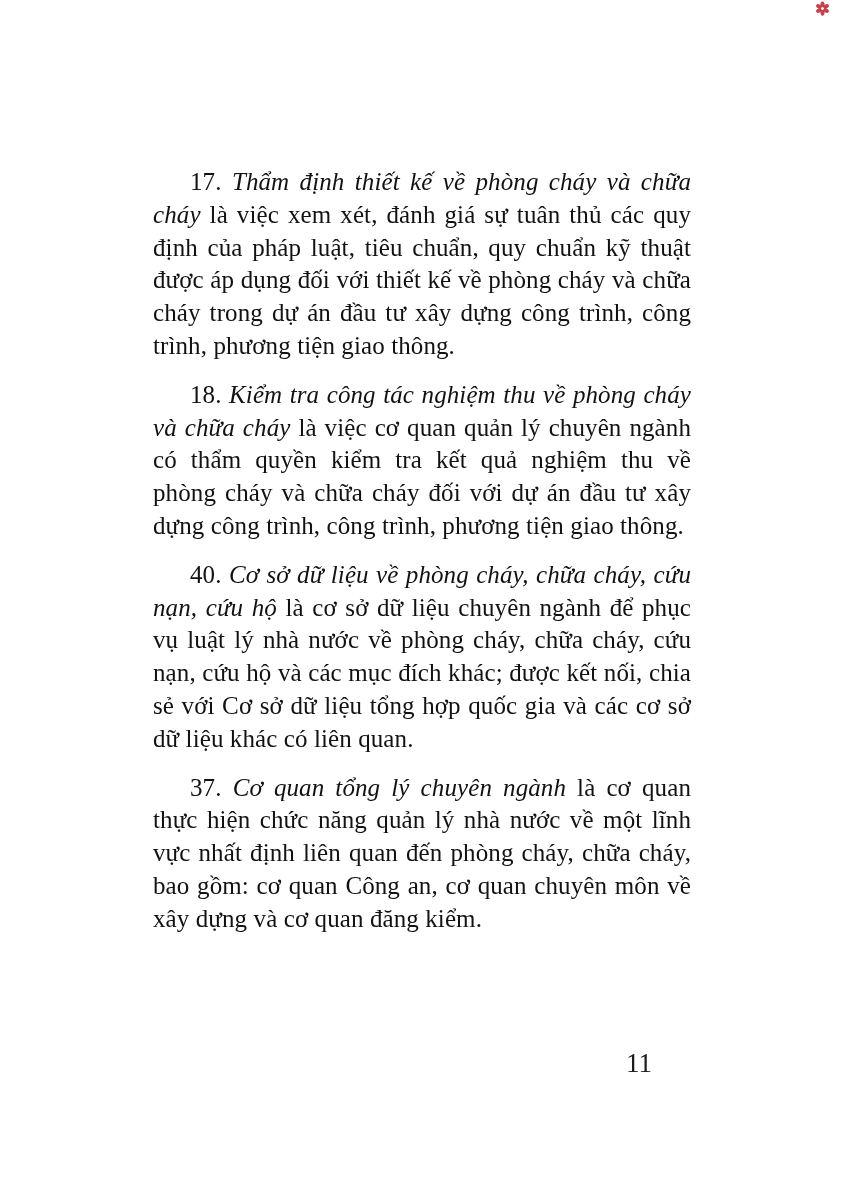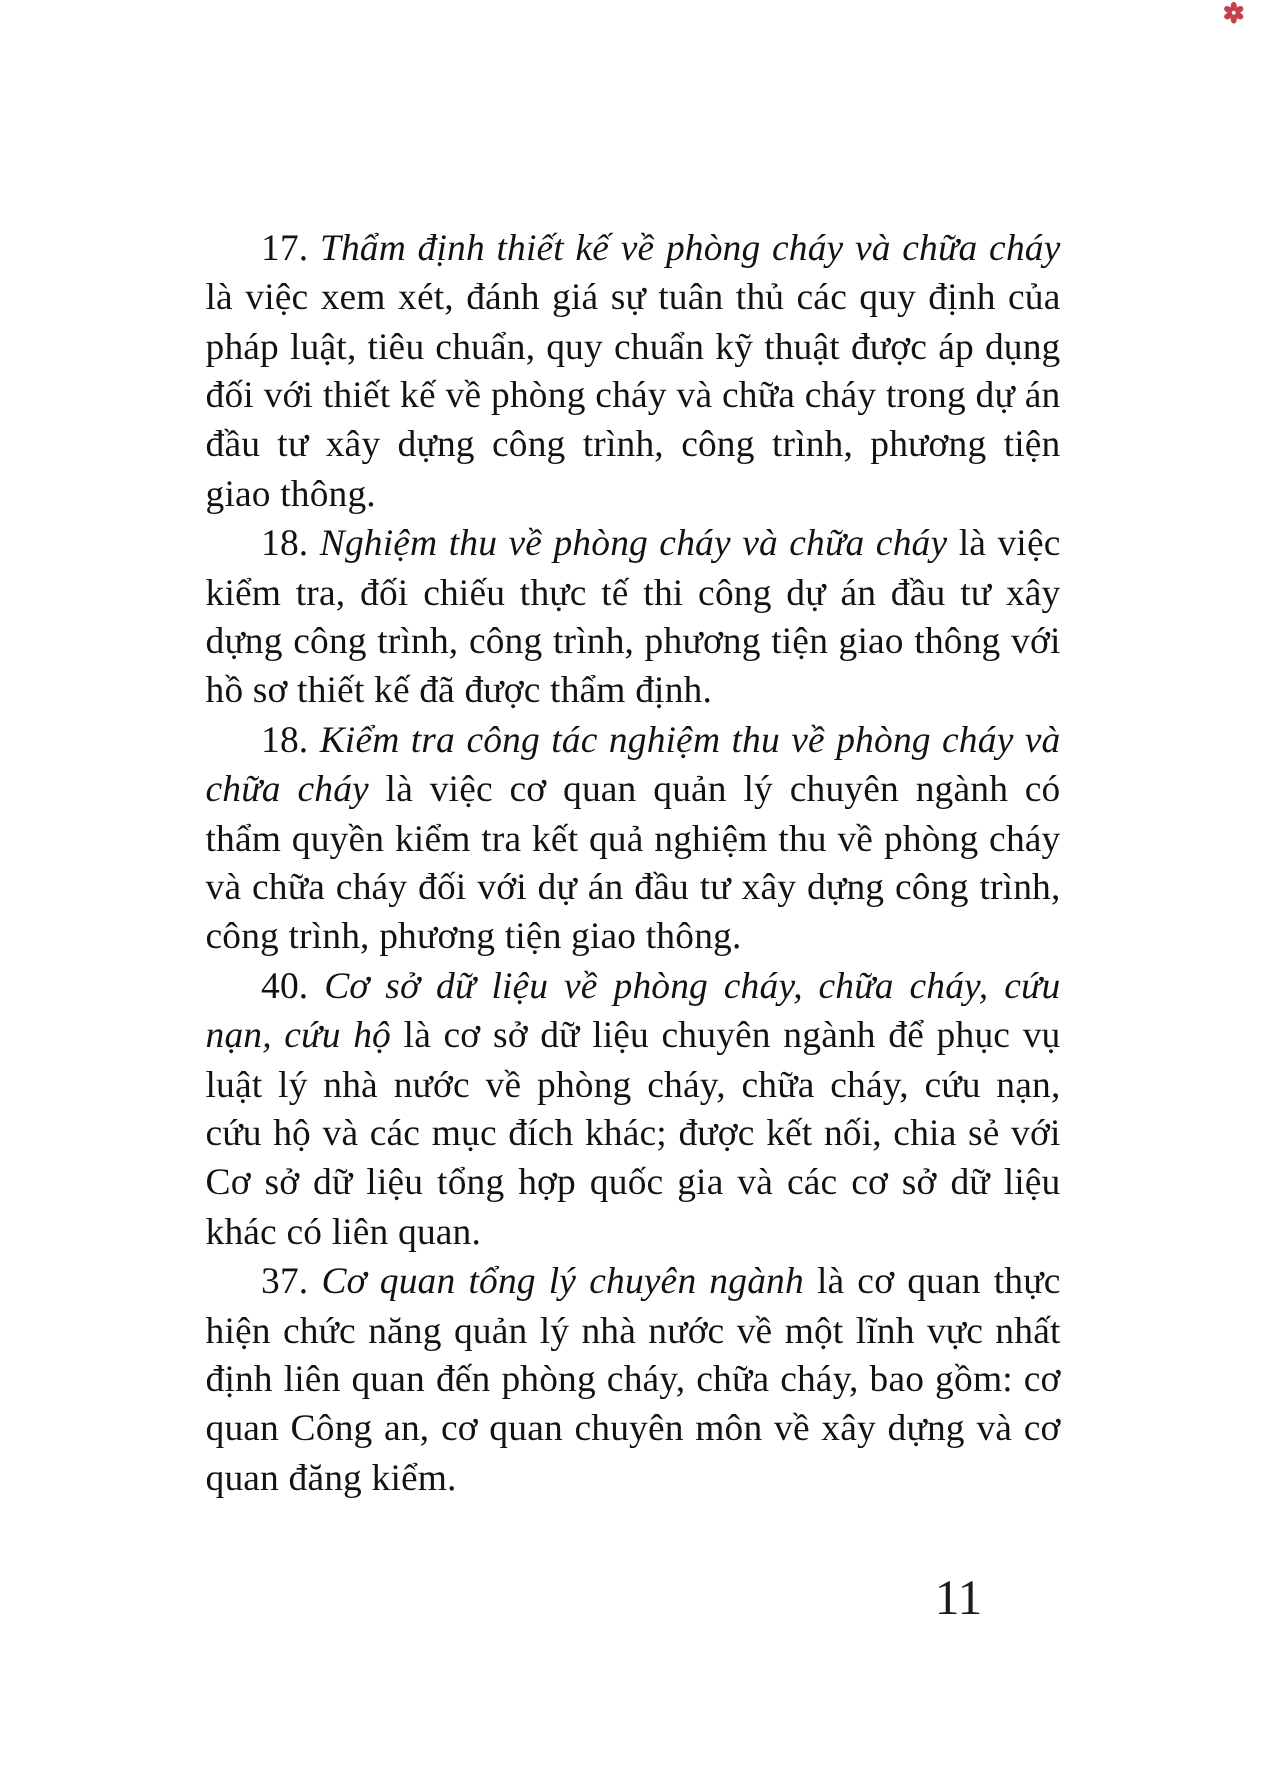--- a/index.html
+++ b/index.html
@@ -27,34 +27,34 @@
     position: absolute;
     left: 137px;
     top: 150px;
     width: 570px;
     font-size: 25px;
     line-height: 32.8px;
     text-align: justify;
     letter-spacing: 0.1px;
   }
   .text-block p {
-    margin: 0;
+    margin: 16px;
     padding: 0;
     text-indent: 37px;
   }
   .term {
     font-style: italic;
   }
   .page-number {
     position: absolute;
     left: 571px;
     top: 1048px;
     width: 136px;
     text-align: center;
-    font-size: 33px;
+    font-size: 27px;
     color: #1c1c1c;
   }
 </style>
 </head>
 <body>
 
 <div class="ornament">
   <svg width="15" height="15" viewBox="0 0 24 24" aria-hidden="true">
     <g fill="#c5414d">
       <ellipse cx="12" cy="5.6" rx="3.3" ry="5.0"></ellipse>
@@ -63,19 +63,18 @@
       <ellipse cx="12" cy="5.6" rx="3.3" ry="5.0" transform="rotate(180 12 12)"></ellipse>
       <ellipse cx="12" cy="5.6" rx="3.3" ry="5.0" transform="rotate(240 12 12)"></ellipse>
       <ellipse cx="12" cy="5.6" rx="3.3" ry="5.0" transform="rotate(300 12 12)"></ellipse>
     </g>
     <circle cx="12" cy="12" r="2.1" fill="#ffffff"></circle>
   </svg>
 </div>
 
 <div class="text-block">
   <p><span class="num">17. </span><span class="term">Thẩm định thiết kế về phòng cháy và chữa cháy</span><span> là việc xem xét, đánh giá sự tuân thủ các quy định của pháp luật, tiêu chuẩn, quy chuẩn kỹ thuật được áp dụng đối với thiết kế về phòng cháy và chữa cháy trong dự án đầu tư xây dựng công trình, công trình, phương tiện giao thông.</span></p>
-  <p><span class="num">18. </span><span class="term">Nghiệm thu về phòng cháy và chữa cháy</span><span> là việc kiểm tra, đối chiếu thực tế thi công dự án đầu tư xây dựng công trình, công trình, phương tiện giao thông với hồ sơ thiết kế đã được thẩm định.</span></p>
   <p><span class="num">18. </span><span class="term">Kiểm tra công tác nghiệm thu về phòng cháy và chữa cháy</span><span> là việc cơ quan quản lý chuyên ngành có thẩm quyền kiểm tra kết quả nghiệm thu về phòng cháy và chữa cháy đối với dự án đầu tư xây dựng công trình, công trình, phương tiện giao thông.</span></p>
   <p><span class="num">40. </span><span class="term">Cơ sở dữ liệu về phòng cháy, chữa cháy, cứu nạn, cứu hộ</span><span> là cơ sở dữ liệu chuyên ngành để phục vụ luật lý nhà nước về phòng cháy, chữa cháy, cứu nạn, cứu hộ và các mục đích khác; được kết nối, chia sẻ với Cơ sở dữ liệu tổng hợp quốc gia và các cơ sở dữ liệu khác có liên quan.</span></p>
   <p><span class="num">37. </span><span class="term">Cơ quan tổng lý chuyên ngành</span><span> là cơ quan thực hiện chức năng quản lý nhà nước về một lĩnh vực nhất định liên quan đến phòng cháy, chữa cháy, bao gồm: cơ quan Công an, cơ quan chuyên môn về xây dựng và cơ quan đăng kiểm.</span></p>
 </div>
 
 <div class="page-number">11</div>
 
 </body></html>

